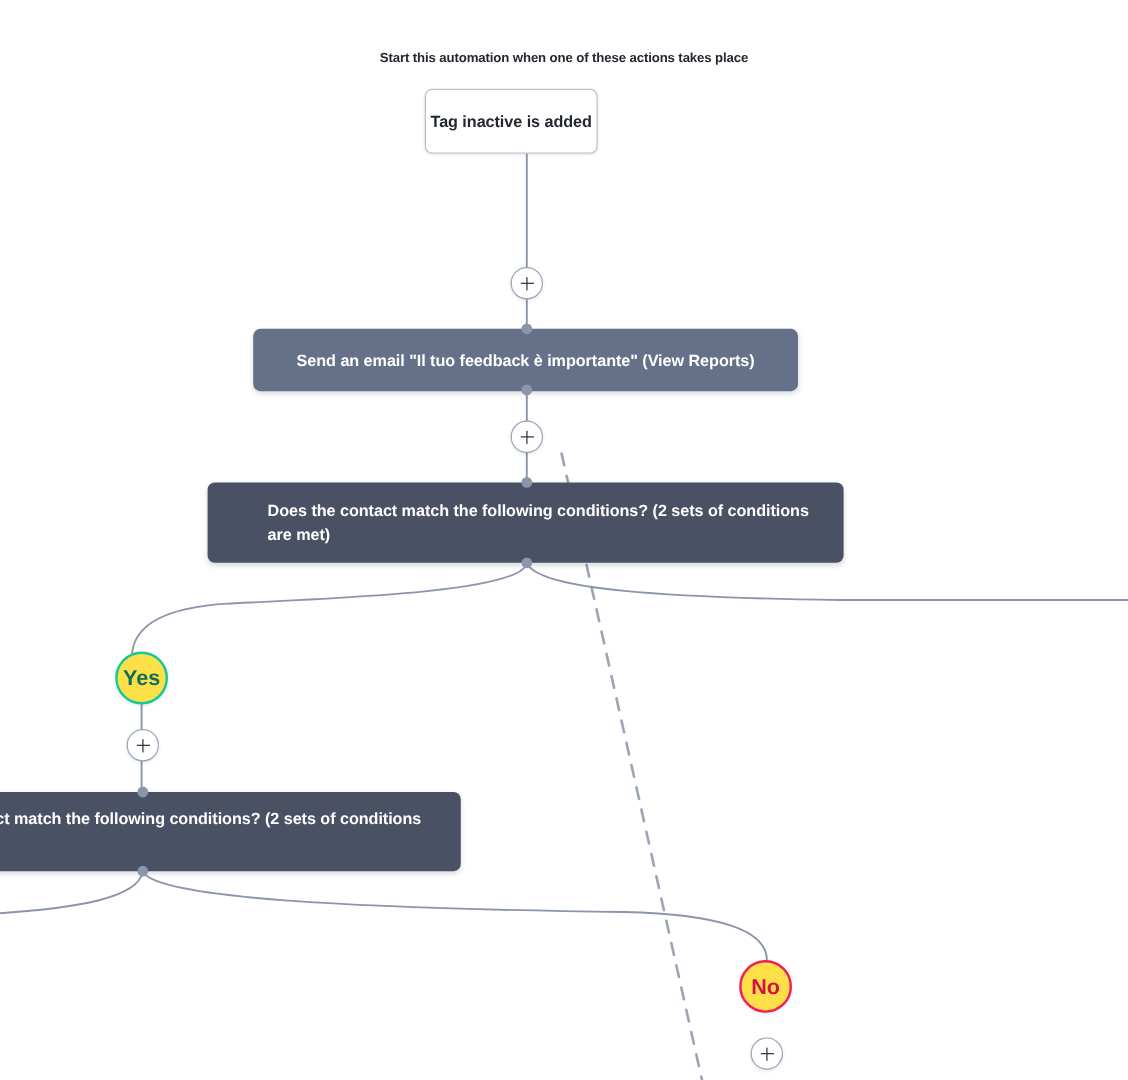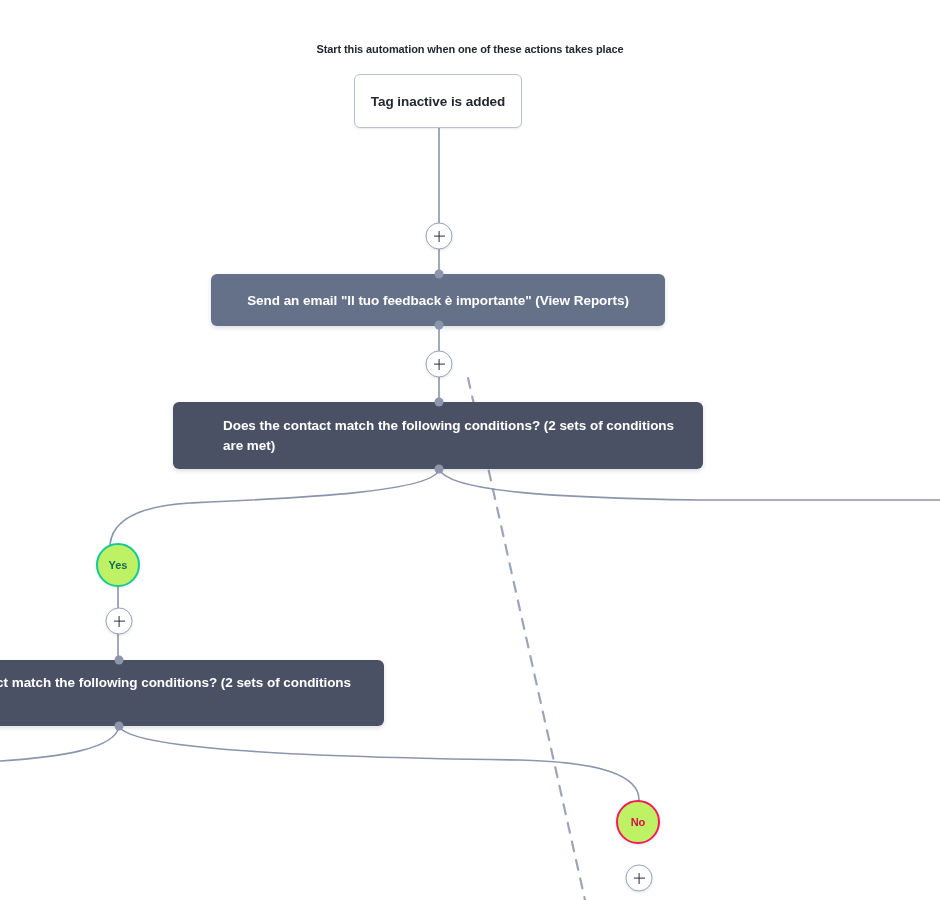--- a/index.html
+++ b/index.html
@@ -116,25 +116,25 @@
     width: 1.8px; height: 11px;
     transform: translate(-50%, -50%);
   }
 
   
   .branch-badge {
     position: absolute;
     width: 40px;
     height: 40px;
     border-radius: 50%;
-    background: #bef264;
+    background: #fde047;
     display: flex;
     align-items: center;
     justify-content: center;
-    font-size: 11px;
+    font-size: 18px;
     font-weight: bold;
     transform: translate(-50%, -50%);
     box-shadow: 0 1px 3px rgba(40,50,70,0.13);
     cursor: pointer;
   }
   .branch-badge.yes {
     border: 2.2px solid #12c99b;
     color: #0f6e59;
   }
   .branch-badge.no {
@@ -165,21 +165,21 @@
       <path d="M119,726 C128,749 300,757 520,760 C600,762 640,775 639,801"></path>
     </g>
 
     <g fill="none" stroke="#8b95ab" stroke-width="2.2" stroke-dasharray="10 9" stroke-linecap="round" opacity="0.85">
       <path d="M468,378 L585,900"></path>
     </g>
   </svg>
 
   <div class="page-title">Start this automation when one of these actions takes place</div>
 
-  <div class="node trigger" style="left:354px; top:74px; width:168px; height:54px;">
+  <div class="node trigger" style="left:354px; top:74px; width:144px; height:54px;">
     <span>Tag inactive is added</span>
   </div>
 
   <div class="node action" style="left:211px; top:274px; width:454px; height:52px;">
     <span>Send an email "Il tuo feedback è importante" (View Reports)</span>
   </div>
 
   <div class="node condition" style="left:173px; top:402px; width:530px; height:67px;">
     <span>Does the contact match the following conditions? (2 sets of conditions are met)</span>
   </div>

